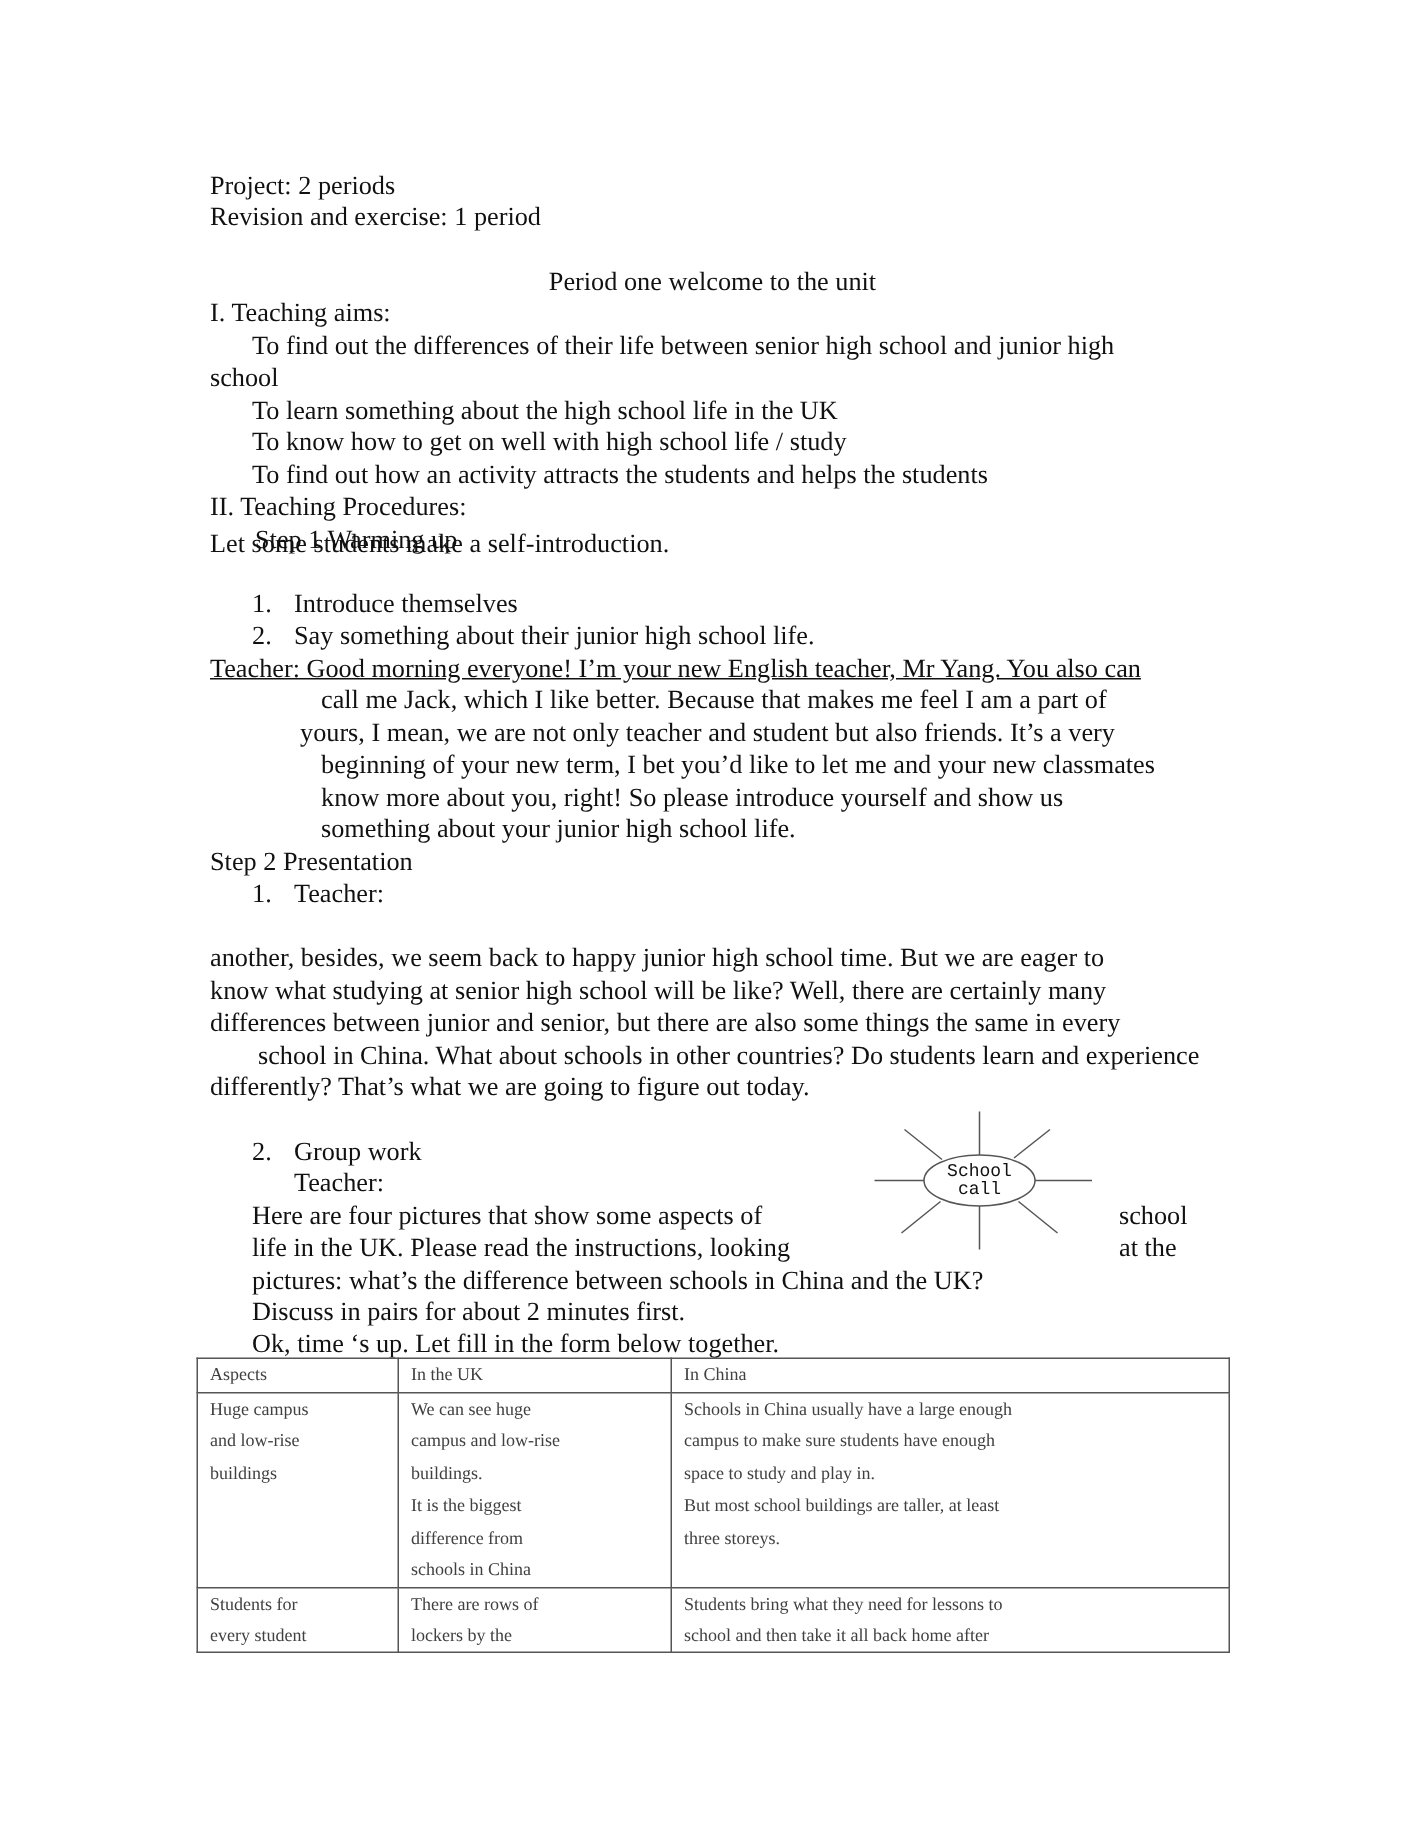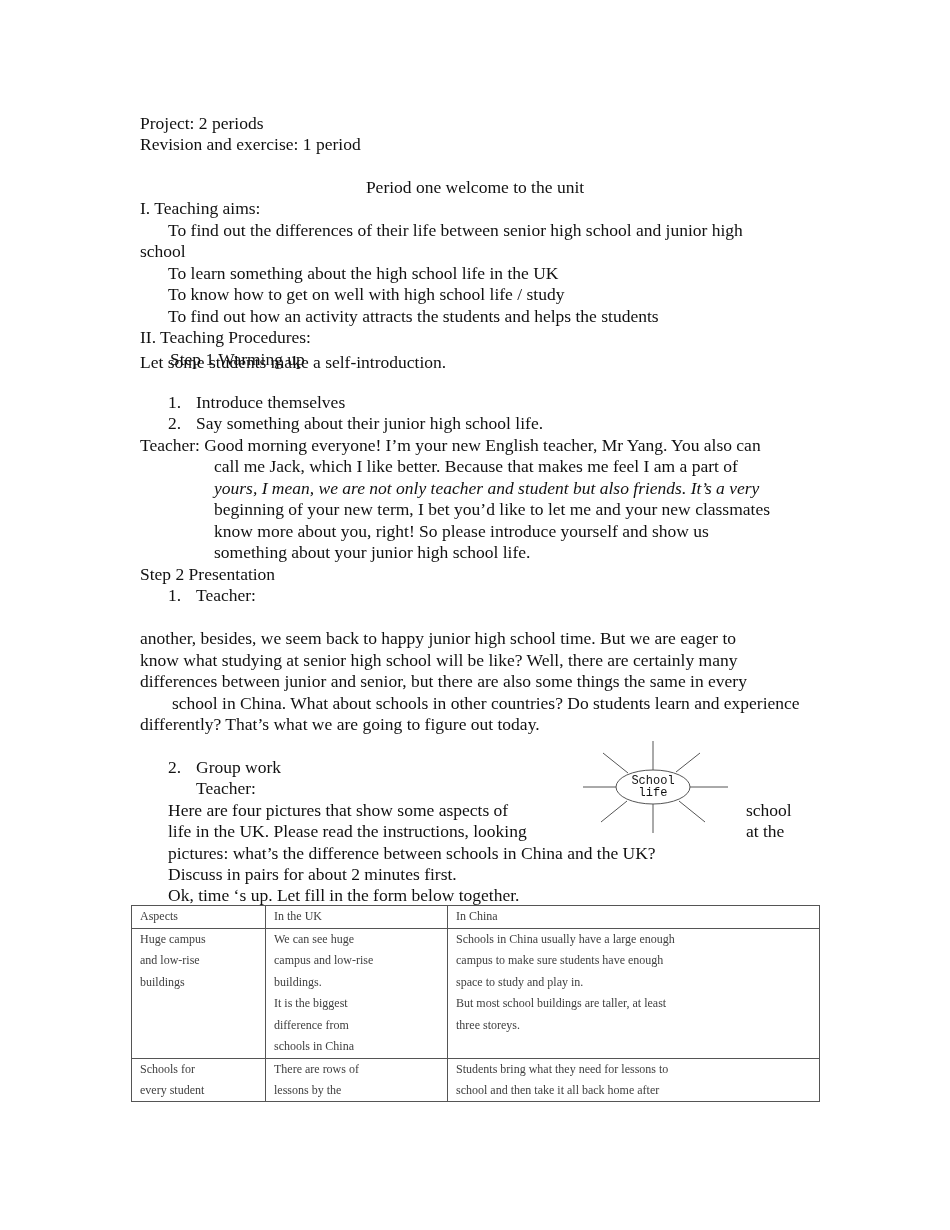--- a/index.html
+++ b/index.html
@@ -95,23 +95,23 @@
 
   <div class="line" style="left:140px; top:327px;">II. Teaching Procedures:</div>
   <div class="line" style="left:140px; top:349px;margin-left:30px;">Step 1 Warming up</div>
   <div class="line" style="left:140px; top:352px;">Let some students make a self-introduction.</div>
 
   <div class="num" style="left:168px; top:392px;">1.</div>
   <div class="line" style="left:196px; top:392px;">Introduce themselves</div>
   <div class="num" style="left:168px; top:413px;">2.</div>
   <div class="line" style="left:196px; top:413px;">Say something about their junior high school life.</div>
 
-  <div class="line" style="left:140px; top:435px;">Teacher: Good morning everyone! I’m your new English teacher, Mr Yang. You also can</div>
+  <div class="line" style="left:140px; top:435px;text-decoration:underline;">Teacher: Good morning everyone! I’m your new English teacher, Mr Yang. You also can</div>
   <div class="line" style="left:214px; top:456px;">call me Jack, which I like better. Because that makes me feel I am a part of</div>
-  <div class="line" style="left:214px; top:478px;font-style:italic;">yours, I mean, we are not only teacher and student but also friends. It’s a very</div>
+  <div class="line" style="left:200px; top:478px;">yours, I mean, we are not only teacher and student but also friends. It’s a very</div>
   <div class="line" style="left:214px; top:499px;">beginning of your new term, I bet you’d like to let me and your new classmates</div>
   <div class="line" style="left:214px; top:542px;">something about your junior high school life.</div>
   <div class="line" style="left:214px; top:521px;">know more about you, right! So please introduce yourself and show us</div>
 
   <div class="line" style="left:140px; top:564px;">Step 2 Presentation</div>
   <div class="num" style="left:168px; top:585px;">1.</div>
   <div class="line" style="left:196px; top:585px;">Teacher:</div>
 
   <div class="line" style="left:140px; top:628px;">another, besides, we seem back to happy junior high school time. But we are eager to</div>
   <div class="line" style="left:140px; top:650px;">know what studying at senior high school will be like? Well, there are certainly many</div>
@@ -139,21 +139,21 @@
         <line x1="78" y1="66" x2="78" y2="95"></line>
         <line x1="8" y1="49" x2="41" y2="49"></line>
         <line x1="115" y1="49" x2="153" y2="49"></line>
         <line x1="28" y1="15" x2="53" y2="35"></line>
         <line x1="125" y1="15" x2="101" y2="34"></line>
         <line x1="26" y1="84" x2="52" y2="63"></line>
         <line x1="130" y1="84" x2="104" y2="63"></line>
       </g>
     </svg>
     <div class="diagram-label" style="top:37px;">School</div>
-    <div class="diagram-label" style="top:49px;">life</div>
+    <div class="diagram-label" style="top:49px;">call</div>
   </div>
 
   <table class="form">
     <colgroup>
       <col style="width:134px">
       <col style="width:182px">
       <col style="width:372px">
     </colgroup>
     <tbody>
         <tr>
@@ -179,28 +179,28 @@
         <div>Schools in China usually have a large enough</div>
         <div>campus to make sure students have enough</div>
         <div>space to study and play in.</div>
         <div>But most school buildings are taller, at least</div>
         <div>three storeys.</div>
       </td>
     </tr>
     <tr class="clip-row">
       <td>
         <div class="cell-clip">
-          <div>Schools for</div>
+          <div>Students for</div>
           <div>every student</div>
         </div>
       </td>
       <td>
         <div class="cell-clip">
           <div>There are rows of</div>
-          <div>lessons by the</div>
+          <div>lockers by the</div>
         </div>
       </td>
       <td>
         <div class="cell-clip">
           <div>Students bring what they need for lessons to</div>
           <div>school and then take it all back home after</div>
         </div>
       </td>
     </tr>
   </tbody>

